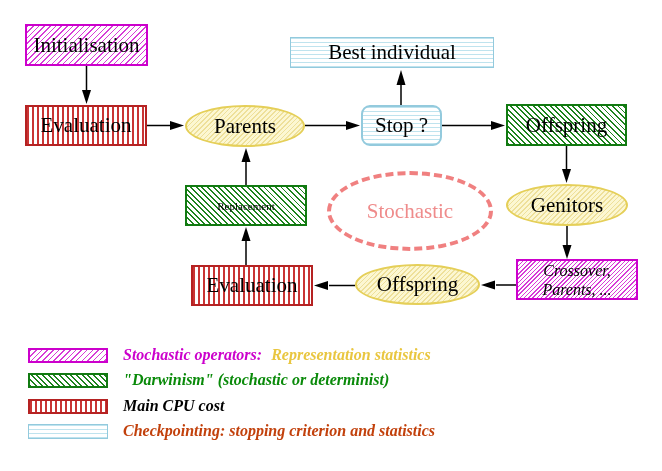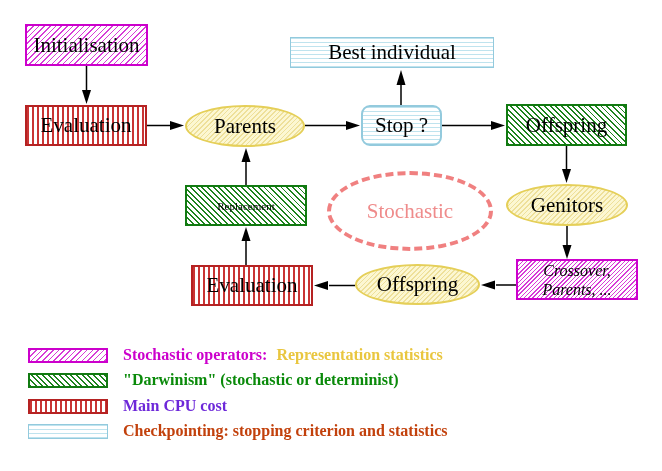--- a/index.html
+++ b/index.html
@@ -29,25 +29,25 @@
     background-image:repeating-linear-gradient(135deg,#eee09a 0 1.2px,rgba(0,0,0,0) 1.2px 3.4px);}
   .ellipse-dashed{border:4px dashed #f08080;border-radius:50%;color:#ef8b8b;}
   .rounded{border-radius:9px;}
 
   #arrows{position:absolute;left:0;top:0;width:662px;height:471px;pointer-events:none;}
   #arrows line{stroke:#000;stroke-width:1.5;}
   #arrows polygon{fill:#000;}
 
   .legend-row{position:absolute;left:28px;display:flex;align-items:center;height:16px;}
   .swatch{width:80px;height:15px;box-sizing:border-box;flex:0 0 auto;margin-right:15px;}
-  .legend-label{font-weight:bold;font-size:16px;white-space:nowrap;}
+  .legend-label{font-weight:bold;font-size:16px;white-space:nowrap;font-style:italic;}
   .c-magenta{color:#cc00cc;}
   .c-gold{color:#e9c63f;margin-left:9px;}
   .c-green{color:#0a8a0a;}
-  .c-red{color:#6d28d9;}
+  .c-red{color:#000000;}
   .c-cyan{color:#c2410c;}
 
   .two-line{display:flex;flex-direction:column;line-height:19px;font-style:italic;}
 </style>
 </head>
 <body>
 
 <div id="canvas">
 
   <div class="node hatch-magenta fs21" style="left:25px;top:24px;width:123px;height:42px">

